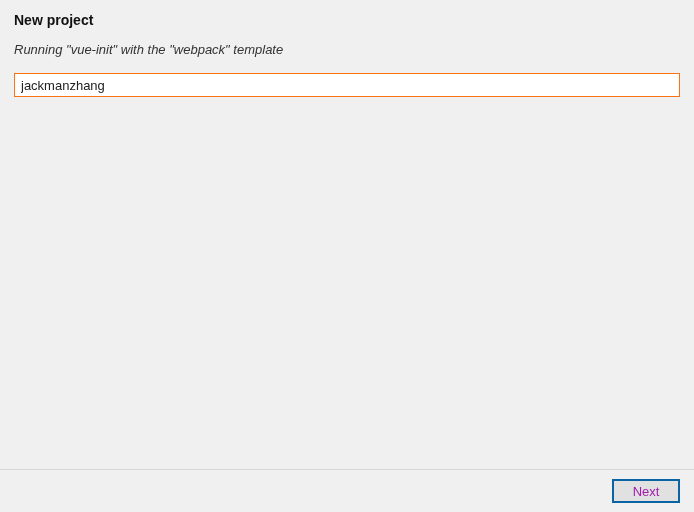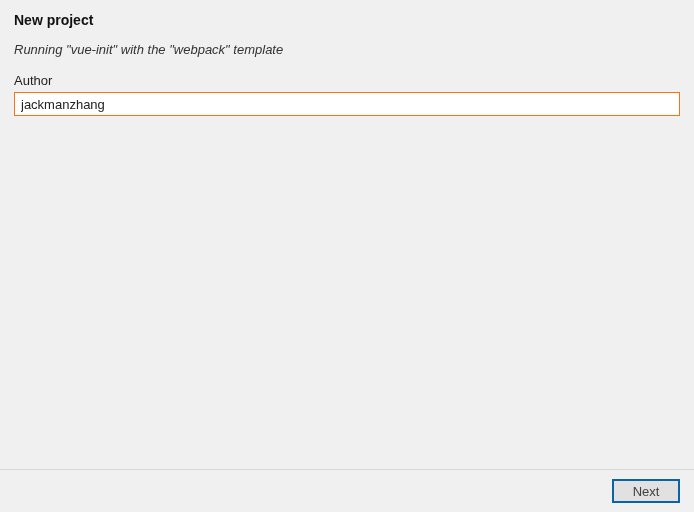--- a/index.html
+++ b/index.html
@@ -57,30 +57,29 @@
       display: flex;
       justify-content: flex-end;
     }
     .next-button {
       min-width: 68px;
       height: 24px;
       border: 2px solid #0a64a4;
       background: #e1e1e1;
       font-family: inherit;
       font-size: 13px;
-      color: #404040;
+      color: #a21caf;
       cursor: pointer;
       padding: 0 12px;
     }
   </style>
 </head>
 <body>
 
 <div class="content">
   <div class="title">New project</div>
   <div class="subtitle">Running "vue-init" with the "webpack" template</div>
-  <div class="field-label">Author</div>
   <input type="text" class="text-input" value="jackmanzhang" style="">
 </div>
 
 <div class="footer">
   <button class="next-button">Next</button>
 </div>
 
 </body></html>

